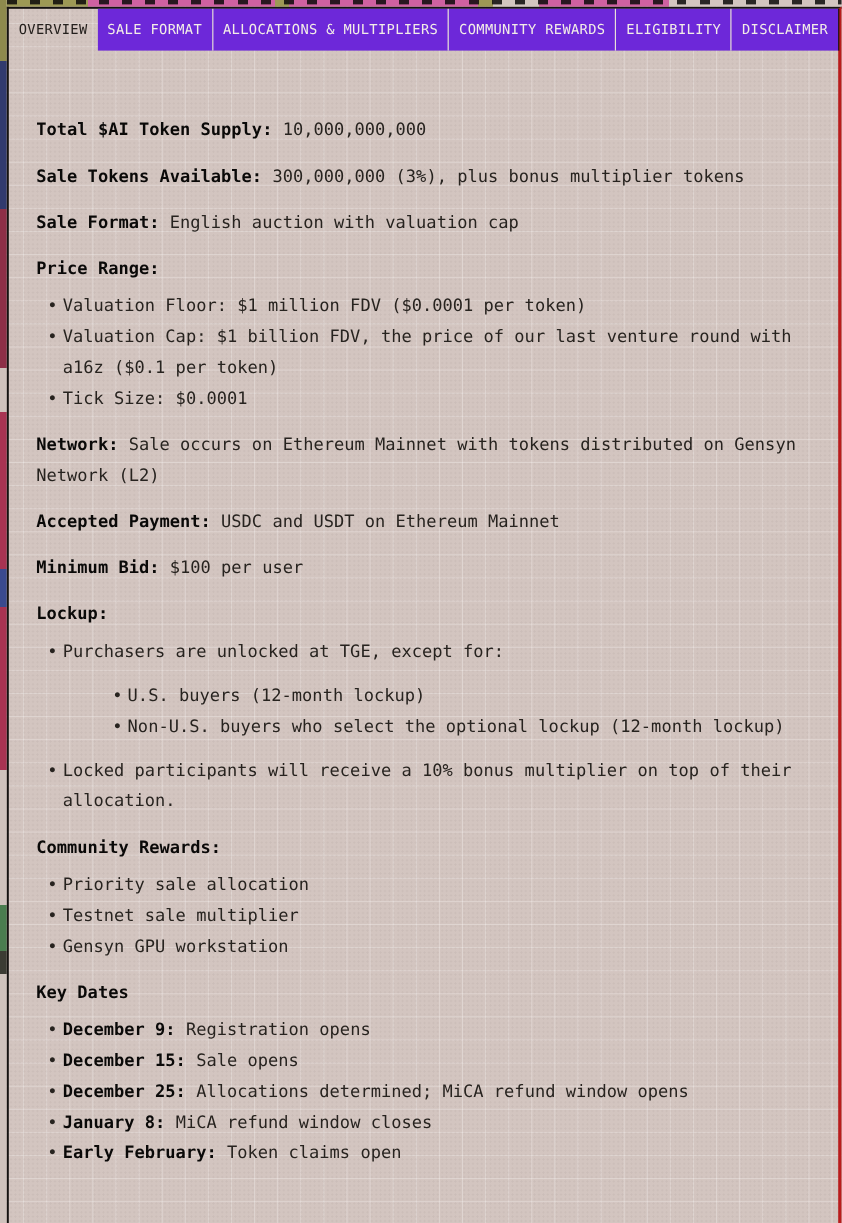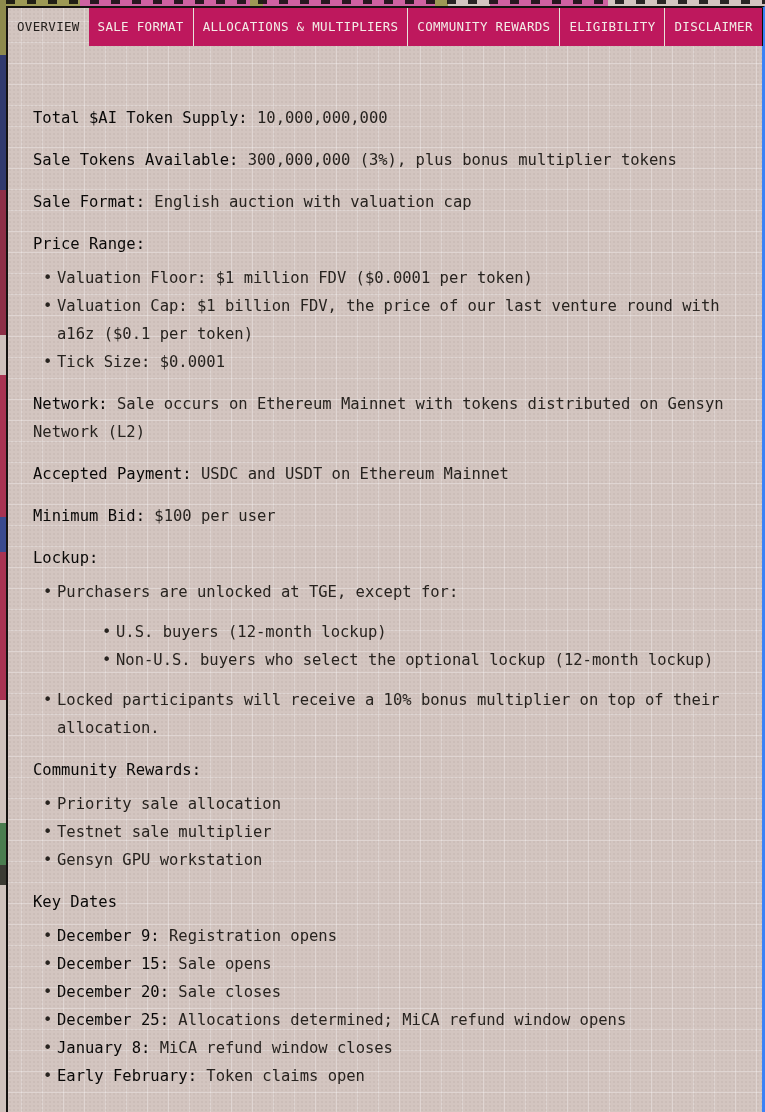--- a/index.html
+++ b/index.html
@@ -47,43 +47,43 @@
         #d3c5c0 602px, #d3c5c0 100%);
     background-size: 100% 4px, 100% 100%;
     background-position: top left, top left;
     background-repeat: repeat-x, no-repeat;
   }
 
   .panel {
     position: absolute; left: 6px; top: 6px; right: 0; bottom: 0;
     border-top: 2px solid #151210;
     border-left: 2px solid #151210;
-    border-right: 3px solid #3b82f6;
+    border-right: 3px solid #b91c1c;
     box-sizing: border-box;
   }
 
   .tabbar {
     display: flex; height: 38px; align-items: stretch;
     font-size: 12.5px; letter-spacing: 0.3px; white-space: nowrap;
   }
   .tab {
-    padding: 0 9px; line-height: 38px; background: #be185d; color: #f3ede7;
+    padding: 0 9px; line-height: 38px; background: #6d28d9; color: #f3ede7;
     cursor: pointer; user-select: none;
   }
   .tab.active { background: transparent; color: #24201d; }
   .tab.dark + .tab.dark { border-left: 1px solid #e9e2da; }
   .tab-filler { flex: 1; background: #0e0c0a; }
 
   .content {
     padding: 58px 26px 0 25px;
     font-size: 15.5px; color: #27231f;
   }
   .field, .heading { margin: 0 0 14px 0; line-height: 28px; }
   .heading { margin-bottom: 6px; }
-  strong, .heading { font-weight: normal; color: #0a0908; }
+  strong, .heading { font-weight: bold; color: #0a0908; }
 
   ul.bullets { list-style: none; margin: 0 0 14px 0; padding: 0 0 0 24px; }
   ul.bullets li { position: relative; line-height: 28px; }
   ul.bullets li::before {
     content: "\2022"; position: absolute; left: -14px; top: 0; color: #27231f;
   }
   ul.bullets ul.bullets { margin: 12px; padding-left: 47px; }
 </style>
 </head>
 <body>
@@ -140,20 +140,19 @@
     <ul class="bullets">
       <li>Priority sale allocation</li>
       <li>Testnet sale multiplier</li>
       <li>Gensyn GPU workstation</li>
     </ul>
 
     <p class="heading">Key Dates</p>
     <ul class="bullets">
       <li><strong>December 9:</strong><span> Registration opens</span></li>
       <li><strong>December 15:</strong><span> Sale opens</span></li>
-      <li><strong>December 20:</strong><span> Sale closes</span></li>
       <li><strong>December 25:</strong><span> Allocations determined; MiCA refund window opens</span></li>
       <li><strong>January 8:</strong><span> MiCA refund window closes</span></li>
       <li><strong>Early February:</strong><span> Token claims open</span></li>
     </ul>
 
   </div>
 </div>
 
 </body></html>

